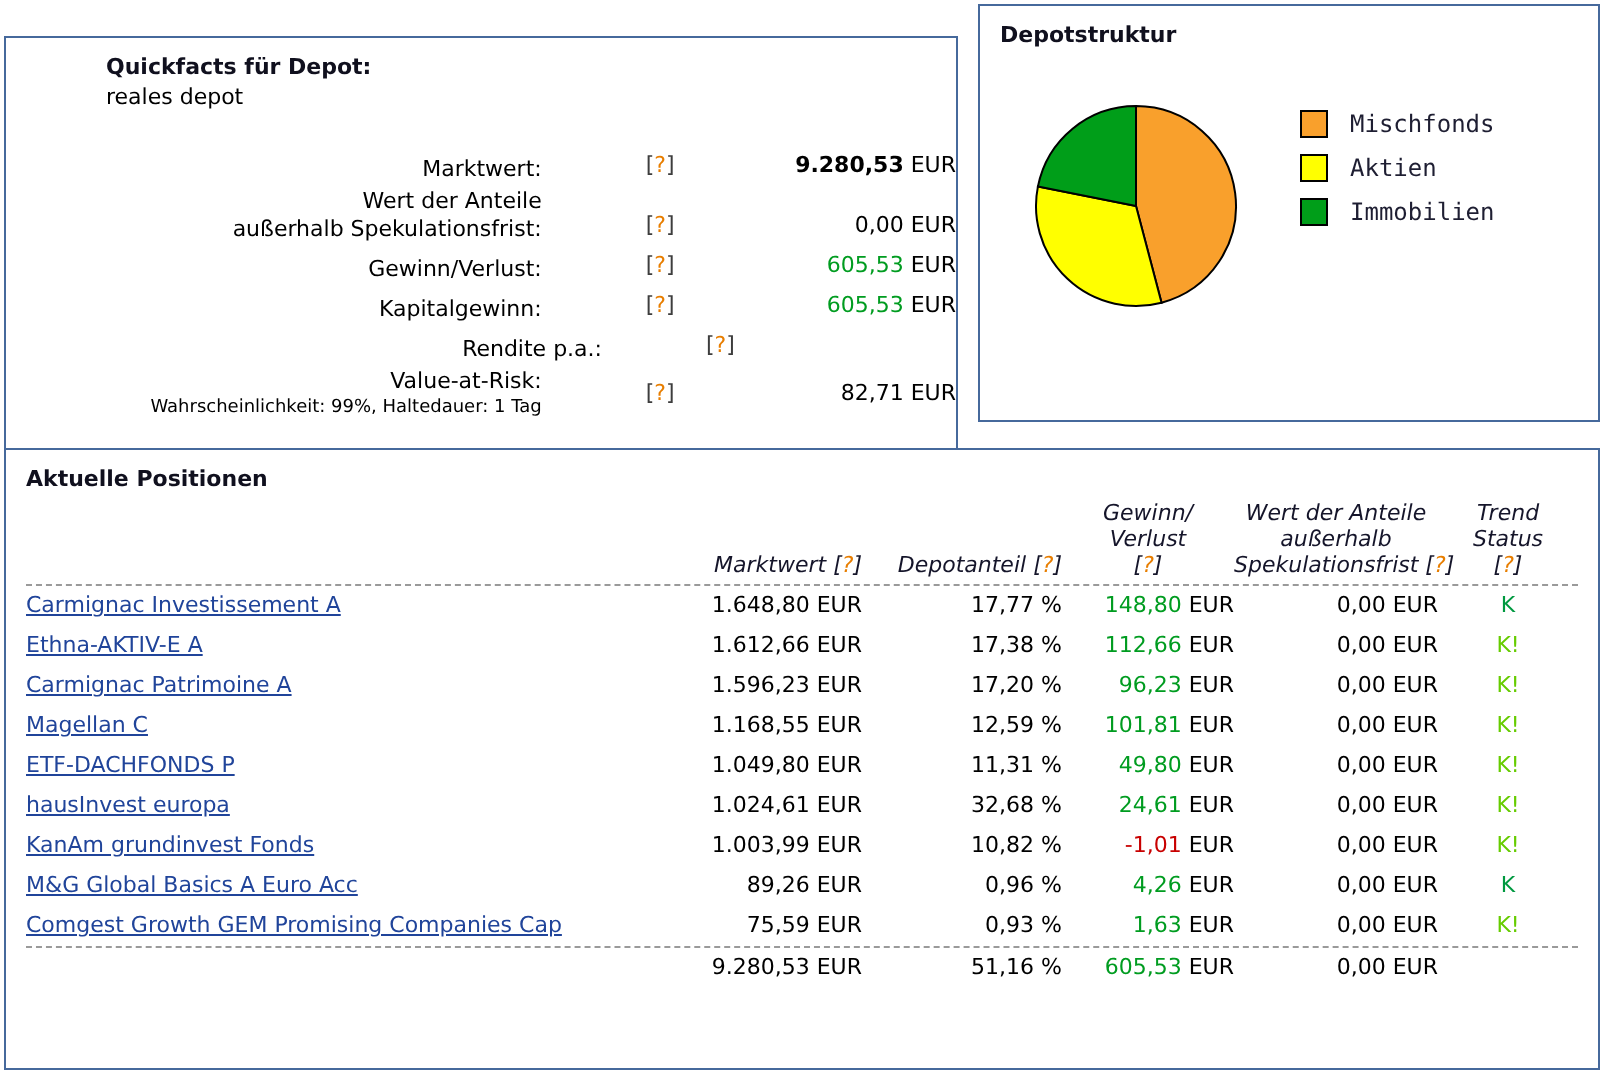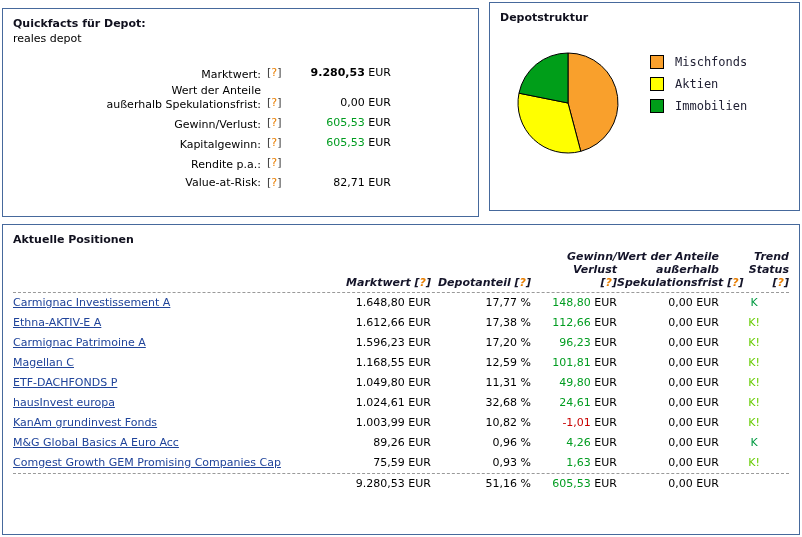--- a/index.html
+++ b/index.html
@@ -2,29 +2,29 @@
 <html style="--panel-border: #46699C; --link: #20449A; --positive: #009C20; --negative: #C80000; --trend-k: #009940; --trend-k-alert: #66CC00; --help-question: #E87E00;"><head>
 <meta charset="utf-8">
 <style>
   html,body{margin:0;padding:0;}
   body{
     width:802px;height:537px;position:relative;background:#fff;
     font-family:"DejaVu Sans","Liberation Sans",sans-serif;font-size:11px;color:#000;
     overflow:hidden;
   }
   .panel{position:absolute;border:1px solid var(--panel-border,#46699C);background:#fff;box-sizing:border-box;}
-  #qf-panel{left:2px;top:8px;width:477px;height:209px;}
+  #qf-panel{left:2px;top:18px;width:477px;height:209px;padding-left:40px;}
   #ds-panel{left:489px;top:2px;width:311px;height:209px;}
   #pos-panel{left:2px;top:224px;width:798px;height:311px;}
   .panel-title{font-weight:bold;padding:8px 10px 0 10px;color:#10101E;}
   #qf-sub{padding:2px 10px 0 10px;}
 
   
   #qf-rows{margin-top:19px;}
-  .qf-row{display:flex;align-items:flex-end;padding-left:6px;margin-bottom:2px;}
+  .qf-row{display:flex;align-items:flex-end;padding-left:6px;margin-bottom:2px;gap:46px;}
   .qf-row.qf-center{align-items:center;}
   .qf-label{width:252px;text-align:right;}
   .qf-label-line{line-height:14px;white-space:nowrap;}
   .qf-sublabel{font-size:9px;line-height:12px;white-space:nowrap;}
   .qf-help{width:30px;box-sizing:border-box;padding-left:6px;line-height:18px;}
   .qf-value{width:100px;text-align:right;line-height:18px;white-space:nowrap;}
   .num.bold{font-weight:bold;text-align:right;}
   .num.pos{color:var(--positive,#009C20);}
 
   
@@ -35,21 +35,21 @@
 
   
   #pie-svg{position:absolute;left:22px;top:44px;}
   #legend{position:absolute;left:160px;top:52px;}
   .legend-item{display:flex;align-items:center;margin-bottom:8px;}
   .legend-swatch{width:12px;height:12px;border:1px solid #000;flex:0 0 auto;}
   .legend-label{margin-left:11px;font-family:"DejaVu Sans Mono","Liberation Mono",monospace;font-size:12px;color:#1E1E32;}
 
   
   #pos-table{margin:2px 0 0 10px;border-collapse:collapse;table-layout:fixed;width:776px;}
-  #pos-table th{font-weight:bold;font-style:italic;color:#15152A;vertical-align:bottom;padding:2px 0 3px 0;text-align:right;}
+  #pos-table th{font-weight:normal;font-style:italic;color:#15152A;vertical-align:bottom;padding:2px 0 3px 0;}
   .th-line{line-height:13px;white-space:nowrap;}
   #pos-table td{padding:0;line-height:20px;white-space:nowrap;vertical-align:middle;}
   .al-left{text-align:left;}
   .al-right{text-align:right;}
   .al-center{text-align:center;}
   .fund-link{color:var(--link,#20449A);text-decoration:underline;cursor:pointer;}
   .gv-pos{color:var(--positive,#009C20);}
   .gv-neg{color:var(--negative,#C80000);}
   .trend-k{color:var(--trend-k,#009940);}
   .trend-alert{color:var(--trend-k-alert,#66CC00);}
@@ -95,20 +95,21 @@
       </div>
       <div class="qf-row">
         <div class="qf-label">
           <div class="qf-label-line">Rendite p.a.:</div>
         </div>
         <div class="qf-help"><span class="help"><span class="hb">[</span><span class="hq">?</span><span class="hb">]</span></span></div>
       </div>
       <div class="qf-row qf-center">
         <div class="qf-label">
           <div class="qf-label-line">Value-at-Risk:</div>
+          <div class="qf-sublabel">Wahrscheinlichkeit: 99%, Haltedauer: 1 Tag</div>
         </div>
         <div class="qf-help"><span class="help"><span class="hb">[</span><span class="hq">?</span><span class="hb">]</span></span></div>
         <div class="qf-value"><span class="num">82,71</span>&nbsp;EUR</div>
       </div>
     </div>
 </section>
 
 <section class="panel" id="ds-panel">
   <div class="panel-title">Depotstruktur</div>
   <svg id="pie-svg" width="112" height="112" viewBox="0 0 112 112">

